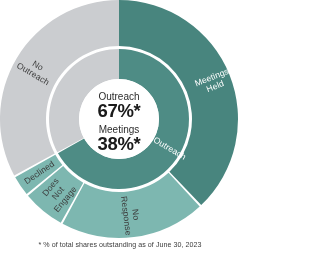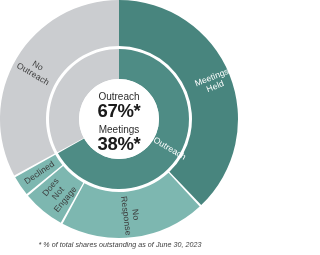--- a/index.html
+++ b/index.html
@@ -48,21 +48,20 @@
     letter-spacing: -0.3px;
   }
   #footnote {
     position: absolute;
     left: 0;
     top: 241px;
     width: 240px;
     text-align: center;
     font-family: "Liberation Sans", sans-serif;
     font-size: 7.1px;
-    font-style: italic;
     color: #3c3c3c;
     letter-spacing: 0.05px;
   }
 </style>
 </head>
 <body>
 
 <div id="chart-wrap">
   <svg id="donut" viewBox="0 0 240 240">
     <g id="outer-ring-group">

